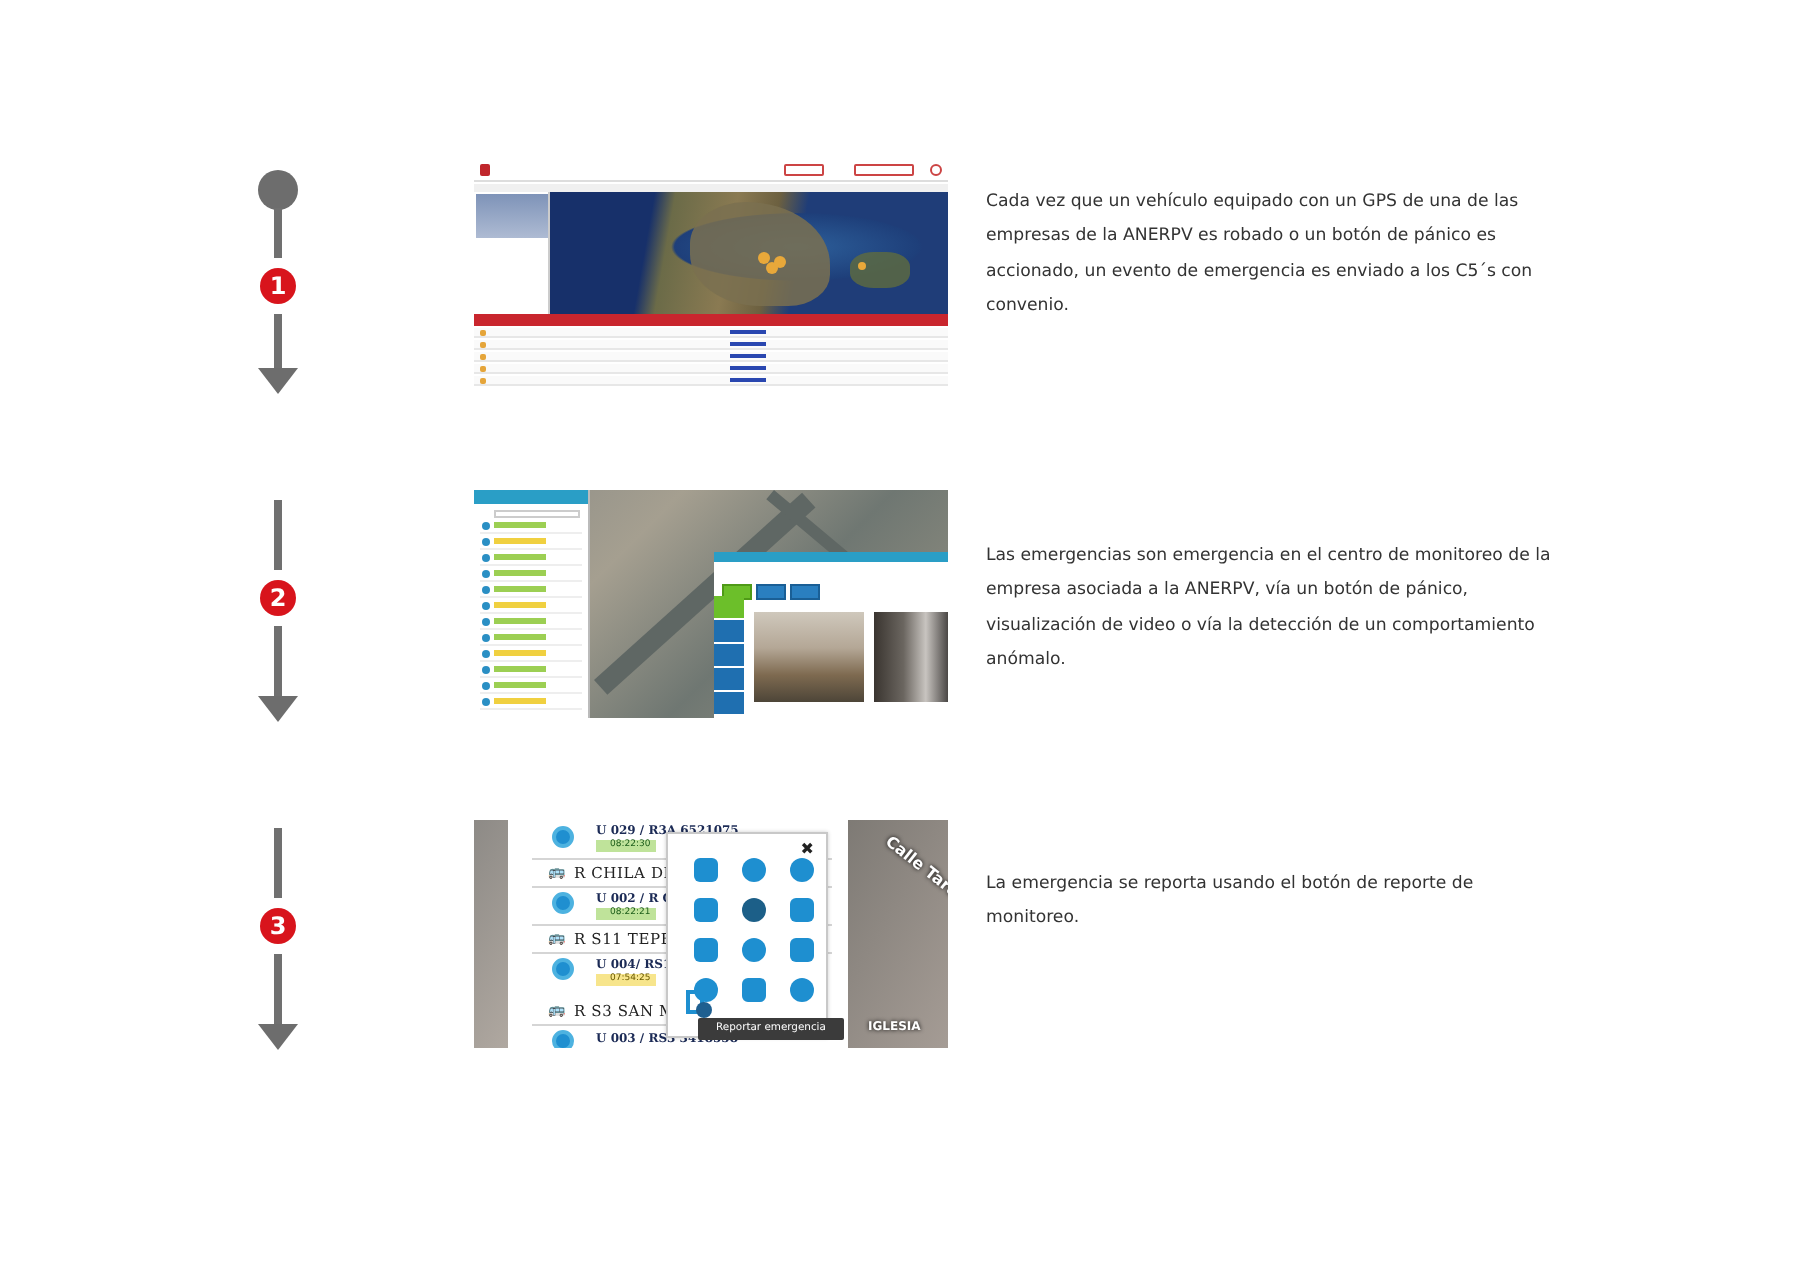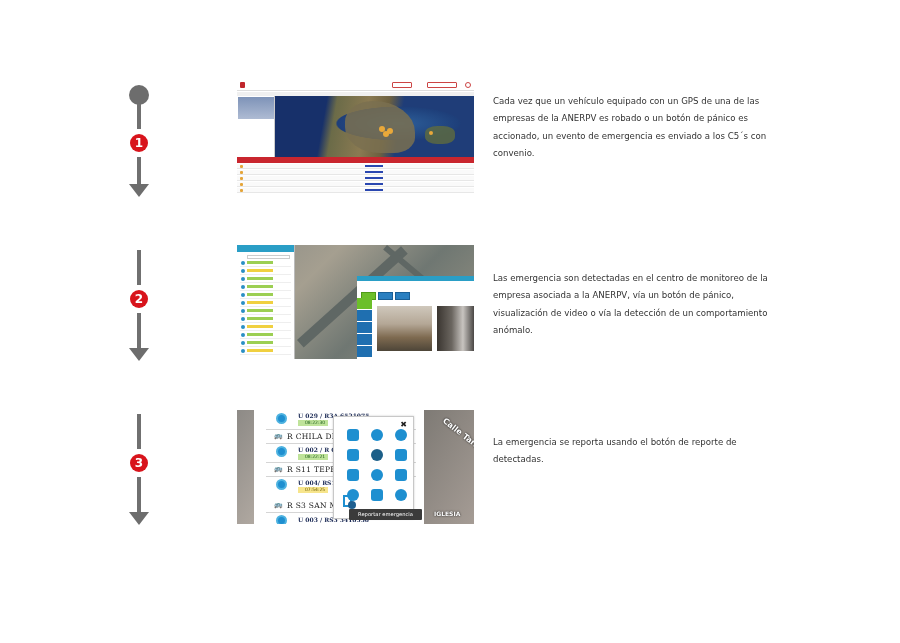--- a/index.html
+++ b/index.html
@@ -203,21 +203,21 @@
         <div class="s2-sbtn"></div>
         <div class="s2-sbtn"></div>
         <div class="s2-sbtn"></div>
         <div class="s2-sbtn"></div>
       </div>
       <div class="s2-cam1"></div>
       <div class="s2-cam2"></div>
     </div>
   </div>
 
-  <p class="desc" style="top:270px;">Las emergencia son detectadas en el centro de monitoreo de la empresa asociada a la ANERPV, vía un botón de pánico, visualización de video o vía la detección de un comportamiento anómalo.</p>
+  <p class="desc" style="top:270px;">Las emergencias son emergencia en el centro de monitoreo de la empresa asociada a la ANERPV, vía un botón de pánico, visualización de video o vía la detección de un comportamiento anómalo.</p>
 </div>
 
 <div>
   <div class="step-line" style="top:414px;height:35px;"></div>
   <div class="step-badge" style="top:454px;">3</div>
   <div class="step-line" style="top:477px;height:36px;"></div>
   <div class="step-arrow" style="top:512px;"></div>
 
   <div class="shot" id="shot3">
     <span class="s3-street">Calle Tarascos</span>
@@ -295,14 +295,14 @@
           </div>
       </div>
     </div>
     <div class="s3-rep">
         <span></span>
         <i></i>
       </div>
     <div class="s3-tooltip">Reportar emergencia</div>
   </div>
 
-  <p class="desc" style="top:434px;">La emergencia se reporta usando el botón de reporte de detectadas.</p>
+  <p class="desc" style="top:434px;">La emergencia se reporta usando el botón de reporte de monitoreo.</p>
 </div>
 
 </body></html>

